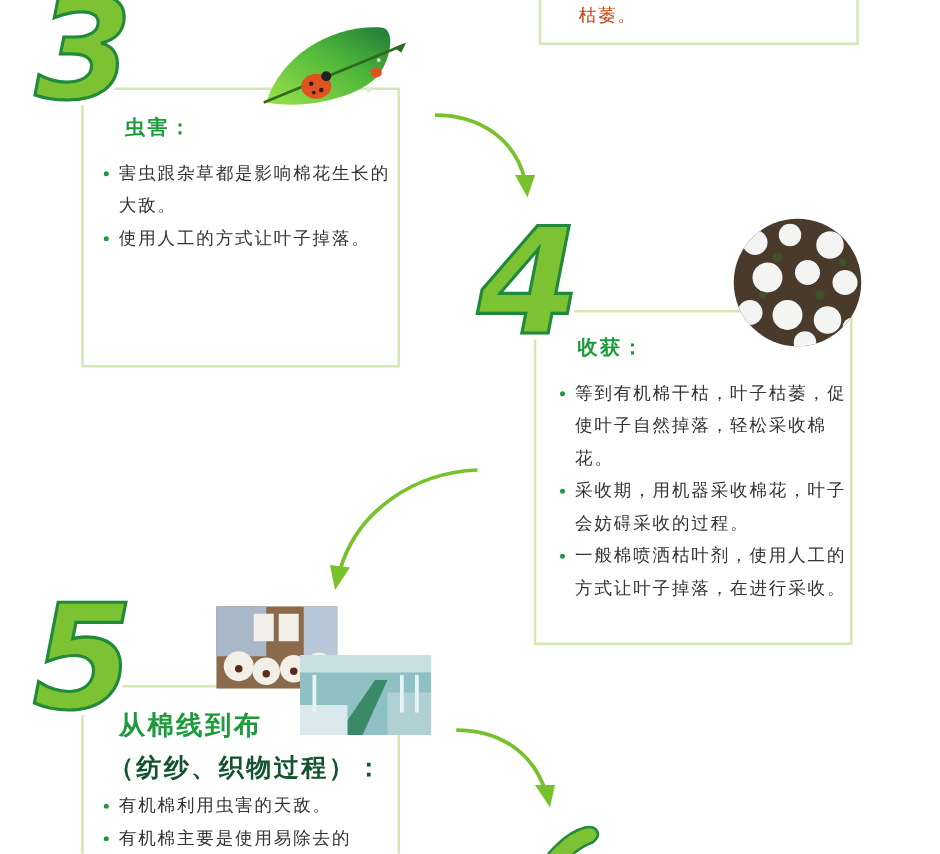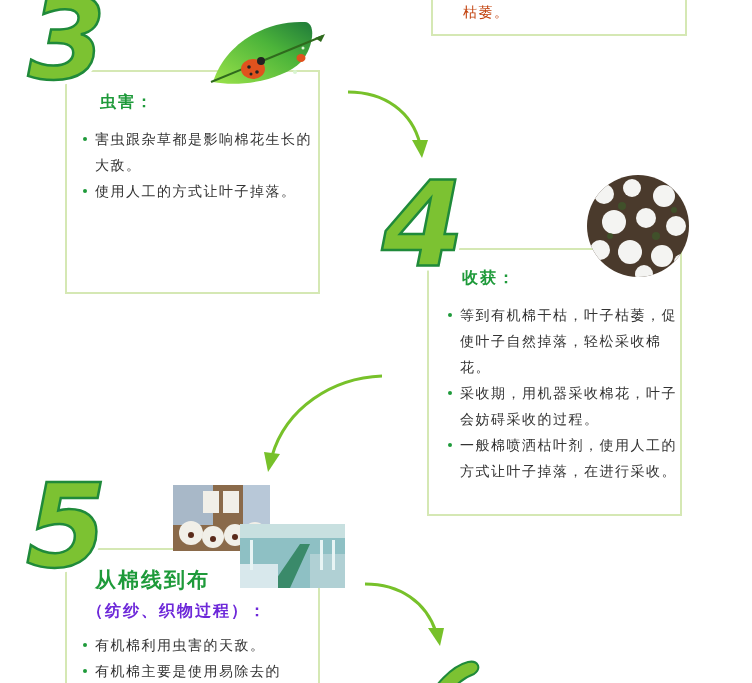--- a/index.html
+++ b/index.html
@@ -1,19 +1,19 @@
 <!DOCTYPE html>
 <html><head>
 <meta charset="utf-8">
 <style>
   html,body{margin:0;padding:0;background:#fff;}
   body{width:752px;height:683px;position:relative;overflow:hidden;font-family:"DejaVu Sans","Liberation Sans",sans-serif;}
   .box{position:absolute;border:2px solid #d5e8b4;background:#fff;box-sizing:border-box;}
   .title{position:absolute;color:#1e9a3a;font-weight:bold;font-size:16px;letter-spacing:2px;}
-  .subtitle{position:absolute;color:#6d28d9;font-weight:bold;font-size:16px;letter-spacing:2px;}
+  .subtitle{position:absolute;color:#14532d;font-weight:bold;font-size:20px;letter-spacing:2px;}
   ul.items{position:absolute;list-style:none;margin:0;padding:0;font-size:14px;color:#333;line-height:26px;letter-spacing:1.5px;}
   ul.items li{position:relative;padding-left:14px;}
   ul.items li::before{content:"";position:absolute;left:2px;top:11px;width:4px;height:4px;border-radius:50%;background:#1e9a3a;}
   .num{position:absolute;}
   .arrow{position:absolute;overflow:visible;}
   .photo{position:absolute;overflow:hidden;}
 </style>
 </head>
 <body>
 

